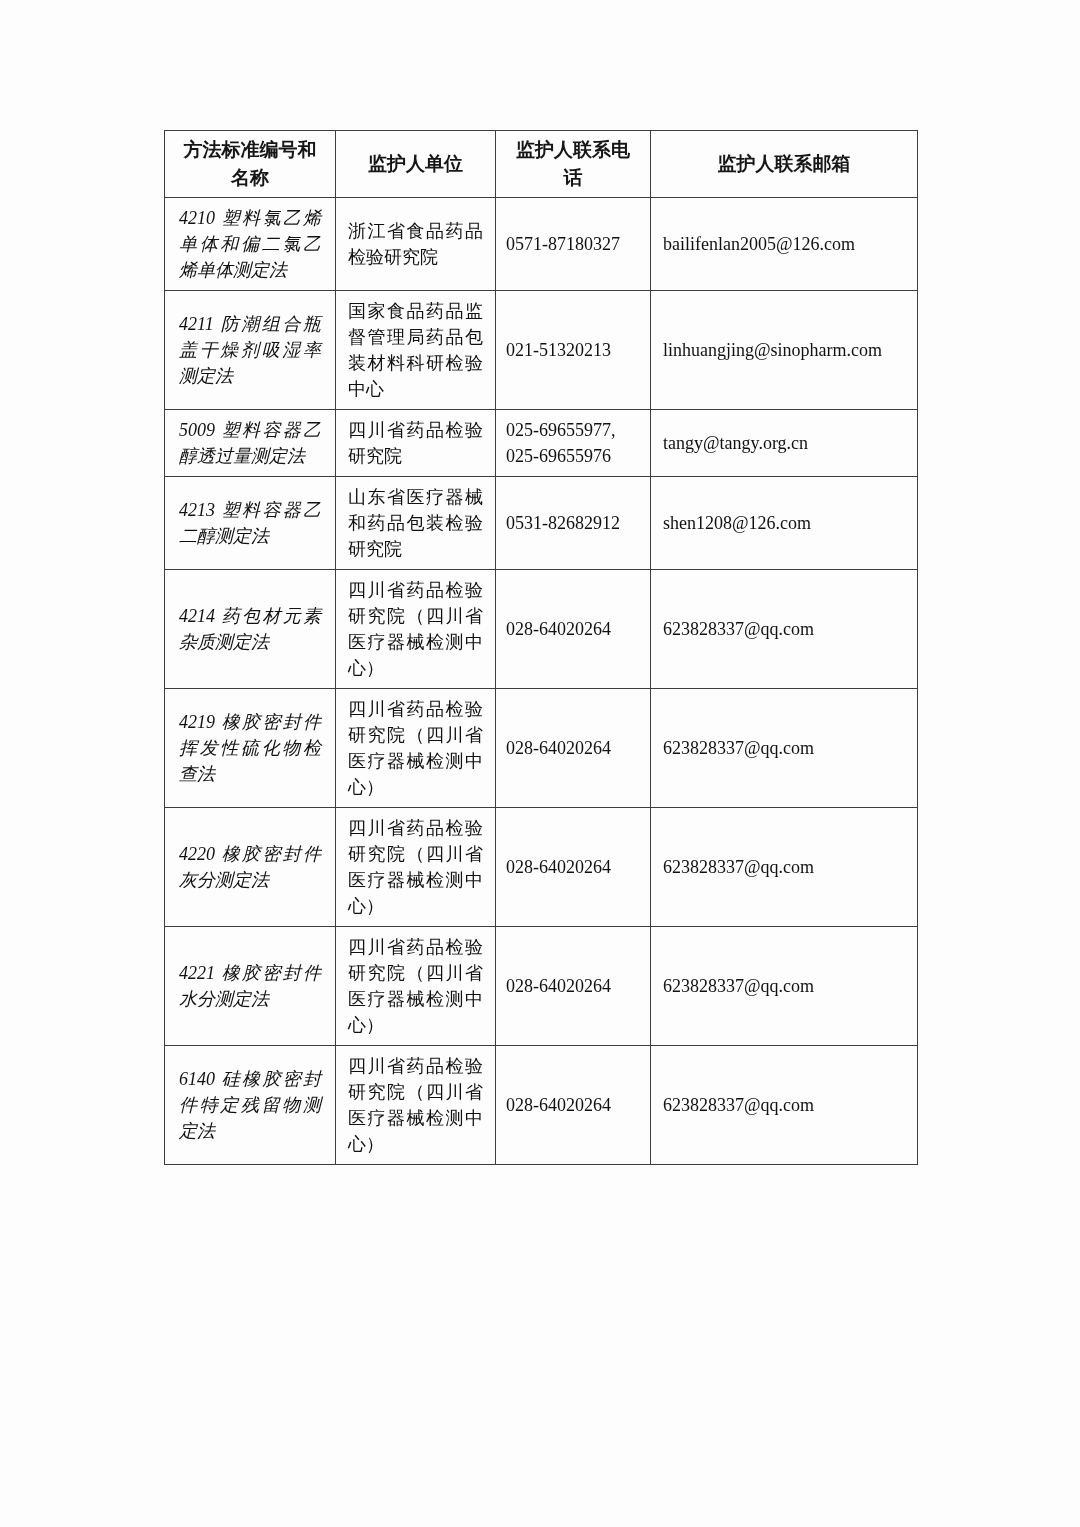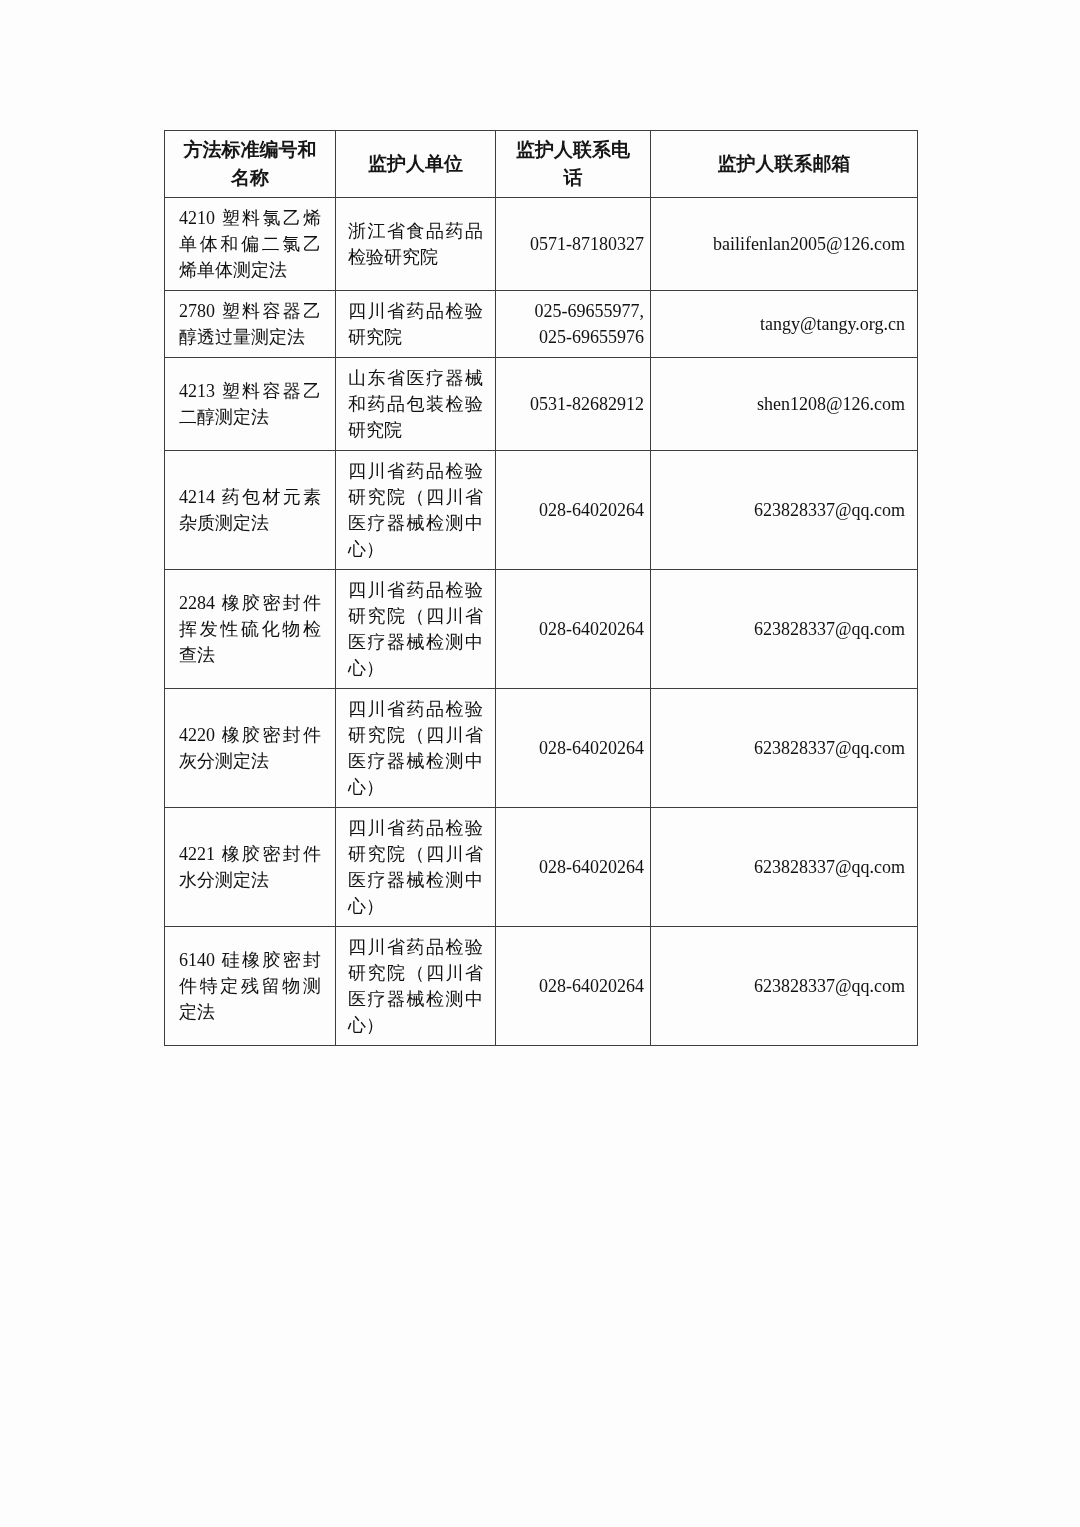--- a/index.html
+++ b/index.html
@@ -38,26 +38,26 @@
     padding: 5px 12px;
     color: #161616;
   }
   .standards-table td {
     font-family: "Liberation Serif", "DejaVu Serif", serif;
     font-size: 18px;
     line-height: 26px;
     vertical-align: middle;
     padding: 7px 12px;
     color: #111111;
-    text-align: right;
   }
   td.cell-method {
     padding-left: 14px;
     padding-right: 14px;
     text-align: justify;
+    font-style: italic;
   }
   td.cell-unit {
     text-align: justify;
   }
   td.cell-phone {
     white-space: pre-line;
     padding-left: 10px;
     padding-right: 6px;
   }
   td.cell-email {
@@ -83,40 +83,46 @@
       </tr>
     </thead>
     <tbody>
         <tr>
     <td class="cell-method">4210 塑料氯乙烯单体和偏二氯乙烯单体测定法</td>
     <td class="cell-unit">浙江省食品药品检验研究院</td>
     <td class="cell-phone">0571-87180327</td>
     <td class="cell-email">bailifenlan2005@126.com</td>
   </tr>
         <tr>
-    <td class="cell-method">2780 塑料容器乙醇透过量测定法</td>
+    <td class="cell-method">4211 防潮组合瓶盖干燥剂吸湿率测定法</td>
+    <td class="cell-unit">国家食品药品监督管理局药品包装材料科研检验中心</td>
+    <td class="cell-phone">021-51320213</td>
+    <td class="cell-email">linhuangjing@sinopharm.com</td>
+  </tr>
+        <tr>
+    <td class="cell-method">5009 塑料容器乙醇透过量测定法</td>
     <td class="cell-unit">四川省药品检验研究院</td>
     <td class="cell-phone">025-69655977,
 025-69655976</td>
     <td class="cell-email">tangy@tangy.org.cn</td>
   </tr>
         <tr>
     <td class="cell-method">4213 塑料容器乙二醇测定法</td>
     <td class="cell-unit">山东省医疗器械和药品包装检验研究院</td>
     <td class="cell-phone">0531-82682912</td>
     <td class="cell-email">shen1208@126.com</td>
   </tr>
         <tr>
     <td class="cell-method">4214 药包材元素杂质测定法</td>
     <td class="cell-unit">四川省药品检验研究院（四川省医疗器械检测中心）</td>
     <td class="cell-phone">028-64020264</td>
     <td class="cell-email">623828337@qq.com</td>
   </tr>
         <tr>
-    <td class="cell-method">2284 橡胶密封件挥发性硫化物检查法</td>
+    <td class="cell-method">4219 橡胶密封件挥发性硫化物检查法</td>
     <td class="cell-unit">四川省药品检验研究院（四川省医疗器械检测中心）</td>
     <td class="cell-phone">028-64020264</td>
     <td class="cell-email">623828337@qq.com</td>
   </tr>
         <tr>
     <td class="cell-method">4220 橡胶密封件灰分测定法</td>
     <td class="cell-unit">四川省药品检验研究院（四川省医疗器械检测中心）</td>
     <td class="cell-phone">028-64020264</td>
     <td class="cell-email">623828337@qq.com</td>
   </tr>

